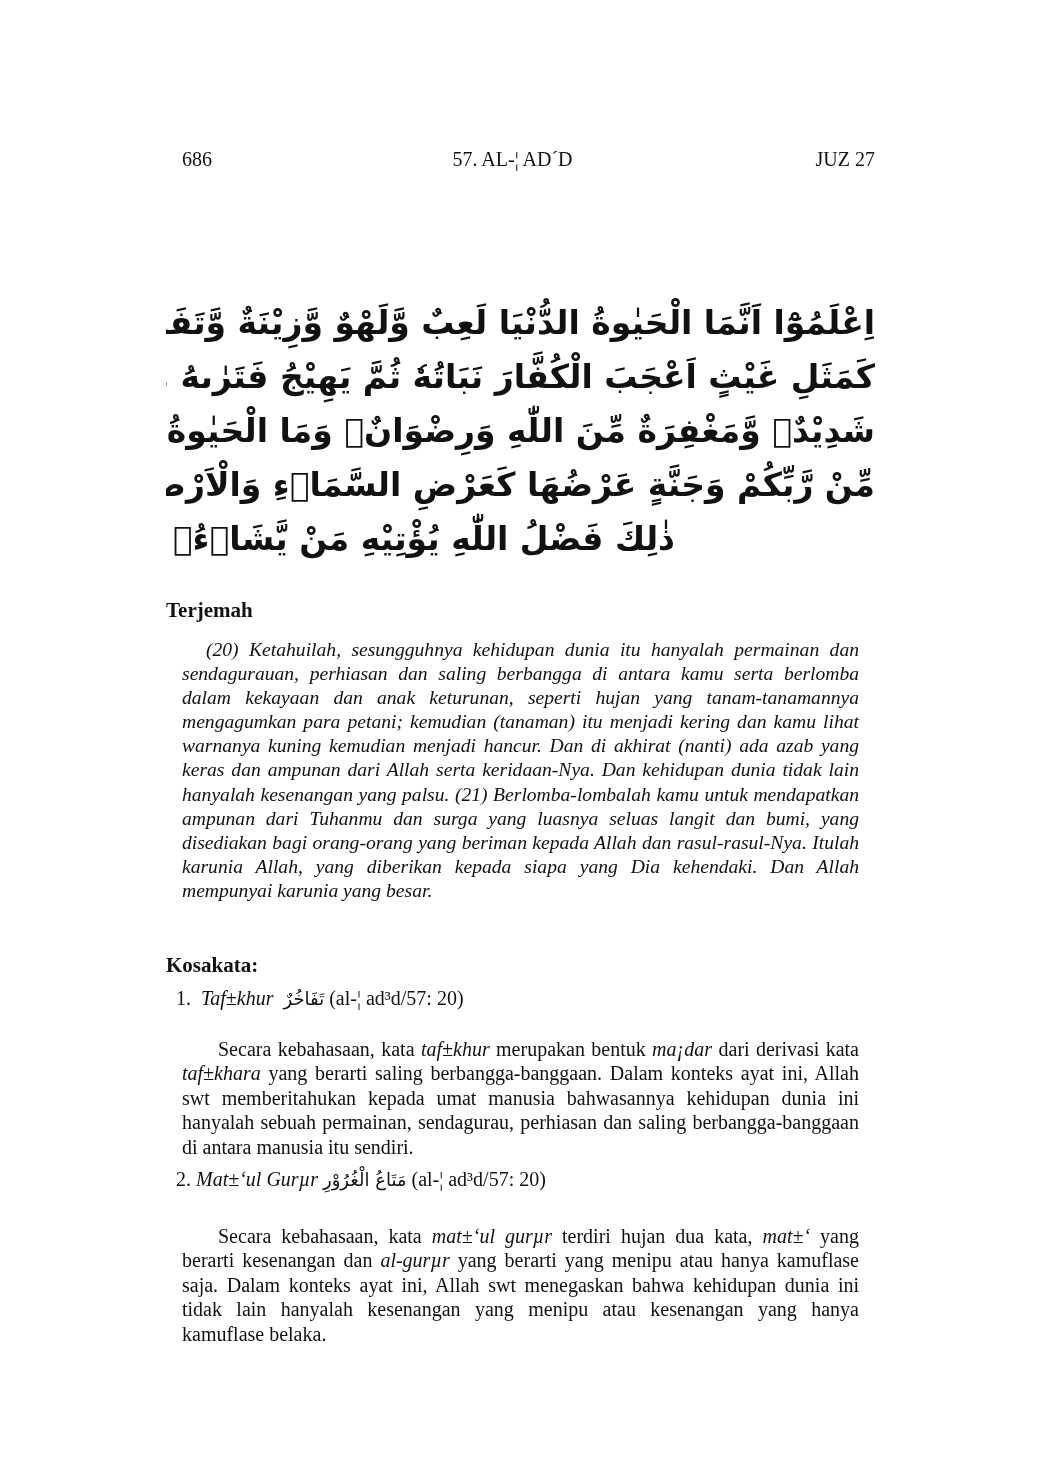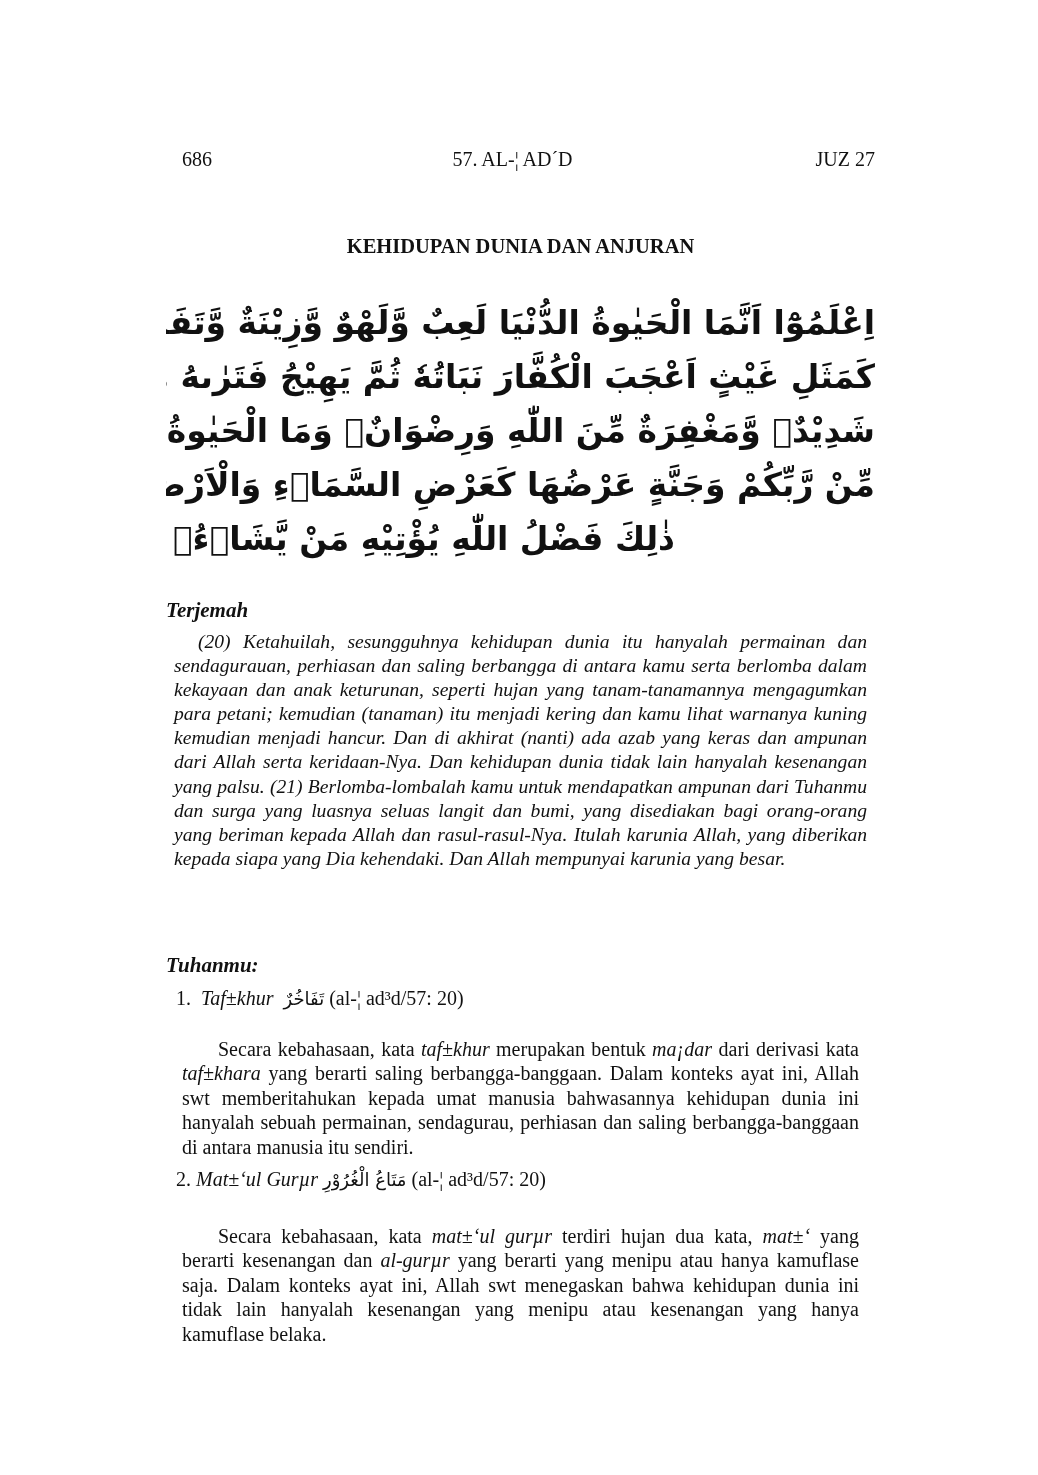--- a/index.html
+++ b/index.html
@@ -19,26 +19,26 @@
       position: absolute; top: 234px; left: 0; width: 709px; text-align: center;
       font-weight: bold; font-size: 20.5px; line-height: 24px;
     }
     .arabic-block {
       position: absolute; top: 296px; left: 0; width: 709px; direction: rtl;
       font-family: "DejaVu Sans", sans-serif; font-weight: bold;
       font-size: 33px; line-height: 54px; text-align: justify; text-align-last: right;
     }
     .arabic-line { display: block; white-space: nowrap; overflow: hidden; text-align: justify; text-align-last: justify; }
     .arabic-line.last { text-align-last: right; padding-right: 200px; }
-    .section-heading { position: absolute; left: 0; font-weight: bold; font-size: 21px; line-height: 26px; font-style: italic; }
+    .section-heading { position: absolute; left: 0; font-weight: bold; font-size: 21px; line-height: 26px; }
     .translation {
       position: absolute; top: 622px; left: 0; width: 709px; font-style: italic;
       font-size: 19.6px; line-height: 24.1px; text-align: justify;
     }
-    .translation p { margin: 8px; text-indent: 24px; }
+    .translation p { margin: 16px; text-indent: 24px; }
     .vocab-item { position: absolute; left: 0; font-size: 20px; line-height: 26px; margin-left: 10px; }
     .vocab-item .term { font-style: italic; }
     .vocab-item .ar { font-family: "DejaVu Sans", sans-serif; font-size: 18px; }
     .vocab-body {
       position: absolute; left: 0; width: 709px; font-size: 20px; line-height: 24.4px; text-align: justify;
     }
     .vocab-body p { margin: 16px; text-indent: 36px; }
     .vocab-body i { font-style: italic; }
   </style>
 </head>
@@ -46,37 +46,36 @@
 
 <div class="page">
 
   <div class="header">
     <span class="pg">686</span>
     <span class="ch">57. AL-¦ AD´D</span>
     <span class="juz">JUZ 27</span>
   </div>
 
   <div class="title">
-    <div>KEHIDUPAN DUNIA DAN ANJURAN</div>
   </div>
 
   <div class="arabic-block">
     <span class="arabic-line">اِعْلَمُوْٓا اَنَّمَا الْحَيٰوةُ الدُّنْيَا لَعِبٌ وَّلَهْوٌ وَّزِيْنَةٌ وَّتَفَاخُرٌۢ بَيْنَكُمْ وَتَكَاثُرٌ فِى الْاَمْوَالِ وَالْاَوْلَادِۗ</span>
     <span class="arabic-line">كَمَثَلِ غَيْثٍ اَعْجَبَ الْكُفَّارَ نَبَاتُهٗ ثُمَّ يَهِيْجُ فَتَرٰىهُ مُصْفَرًّا ثُمَّ يَكُوْنُ حُطٰمًاۗ وَفِى الْاٰخِرَةِ عَذَابٌ</span>
     <span class="arabic-line"><span>شَدِيْدٌۙ وَّمَغْفِرَةٌ مِّنَ اللّٰهِ وَرِضْوَانٌۗ وَمَا الْحَيٰوةُ الدُّنْيَآ اِلَّا مَتَاعُ الْغُرُوْرِ</span>  </span>
     <span class="arabic-line">مِّنْ رَّبِّكُمْ وَجَنَّةٍ عَرْضُهَا كَعَرْضِ السَّمَاۤءِ وَالْاَرْضِۙ اُعِدَّتْ لِلَّذِيْنَ اٰمَنُوْا بِاللّٰهِ وَرُسُلِهٖۗ</span>
     <span class="arabic-line last"><span>ذٰلِكَ فَضْلُ اللّٰهِ يُؤْتِيْهِ مَنْ يَّشَاۤءُۗ وَاللّٰهُ ذُو الْفَضْلِ الْعَظِيْمِ</span> </span>
   </div>
 
   <div class="section-heading" style="top:597px;">Terjemah</div>
   <div class="translation">
     <p>(20) Ketahuilah, sesungguhnya kehidupan dunia itu hanyalah permainan dan sendagurauan, perhiasan dan saling berbangga di antara kamu serta berlomba dalam kekayaan dan anak keturunan, seperti hujan yang tanam-tanamannya mengagumkan para petani; kemudian (tanaman) itu menjadi kering dan kamu lihat warnanya kuning kemudian menjadi hancur. Dan di akhirat (nanti) ada azab yang keras dan ampunan dari Allah serta keridaan-Nya. Dan kehidupan dunia tidak lain hanyalah kesenangan yang palsu. (21) Berlomba-lombalah kamu untuk mendapatkan ampunan dari Tuhanmu dan surga yang luasnya seluas langit dan bumi, yang disediakan bagi orang-orang yang beriman kepada Allah dan rasul-rasul-Nya. Itulah karunia Allah, yang diberikan kepada siapa yang Dia kehendaki. Dan Allah mempunyai karunia yang besar.</p>
   </div>
 
-  <div class="section-heading" style="top:952px;">Tuhanmu:</div>
+  <div class="section-heading" style="top:952px;">Kosakata:</div>
 
   <div class="vocab-item" style="top:985px;">
     <span>1.</span>&nbsp;
     <span class="term">Taf±khur</span>&nbsp;
     <span class="ar" dir="rtl">تَفَاخُرٌ</span>
     <span>(al-¦ ad³d/57: 20)</span>
   </div>
   <div class="vocab-body" style="top:1021px;">
     <p><span>Secara kebahasaan, kata </span><i>taf±khur</i><span> merupakan bentuk </span><i>ma¡dar</i><span> dari derivasi kata </span><i>taf±khara</i><span> yang berarti saling berbangga-banggaan. Dalam konteks ayat ini, Allah swt memberitahukan kepada umat manusia bahwasannya kehidupan dunia ini hanyalah sebuah permainan, sendagurau, perhiasan dan saling berbangga-banggaan di antara manusia itu sendiri.</span></p>
   </div>

